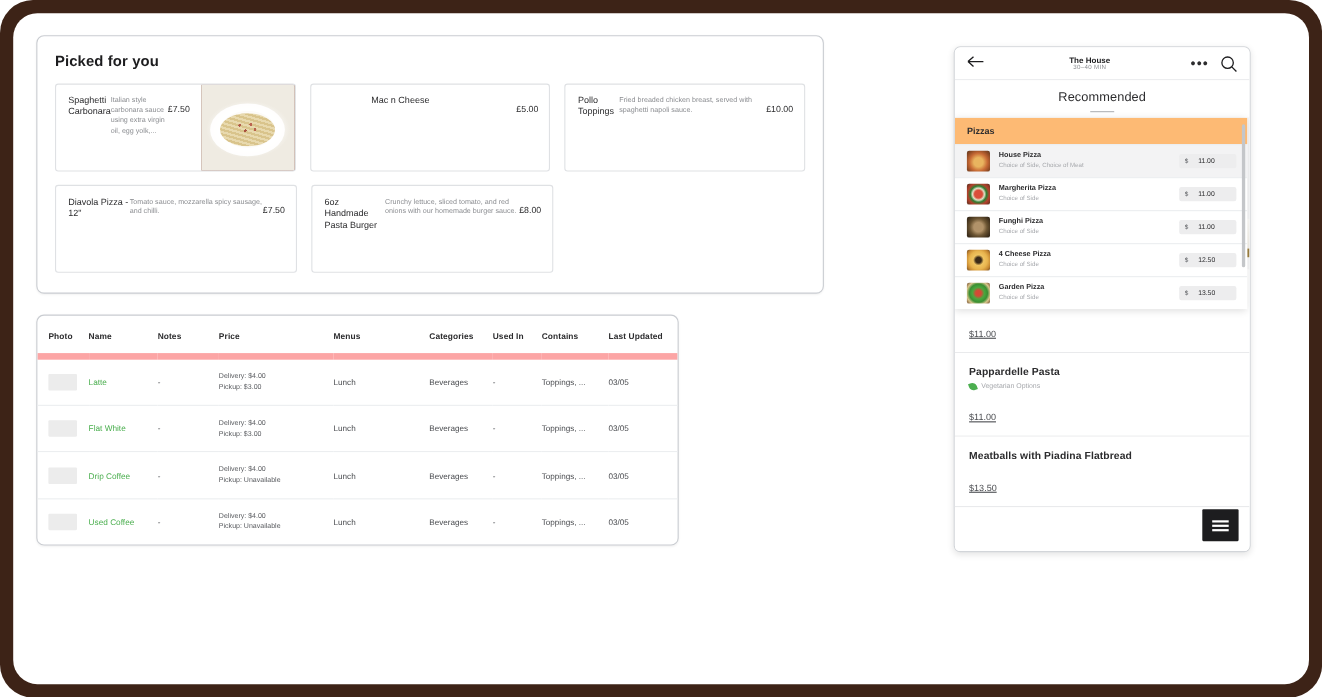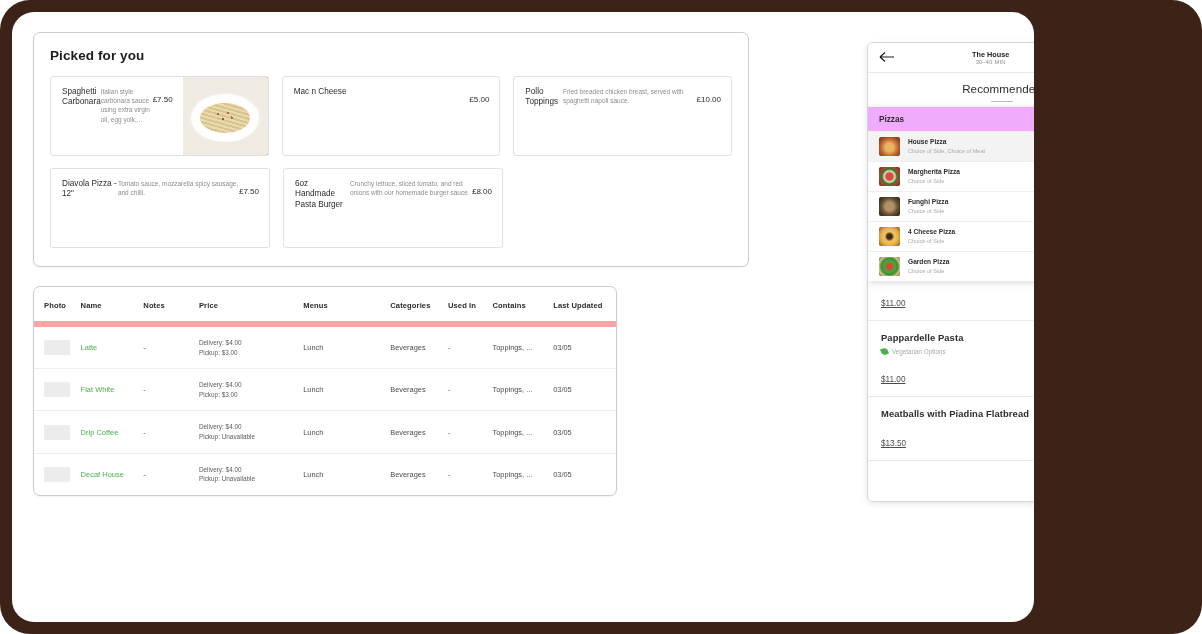--- a/index.html
+++ b/index.html
@@ -17,21 +17,21 @@
     position: absolute;
     left: 0; top: 0;
     width: 1202px; height: 634px;
     background: #3d2317;
     border-radius: 30px;
     overflow: hidden;
   }
   .device-screen {
     position: absolute;
     left: 12px; top: 12px;
-    width: 1022px; height: 610px;
+    width: 1178px; height: 610px;
     background: #ffffff;
     border-radius: 22px;
     overflow: hidden;
   }
 
   
   .left-col {
     position: absolute;
     left: 21px; top: 20px;
     width: 716px;
@@ -62,21 +62,21 @@
 
   .dish-card {
     border: 1px solid #dfe1e4;
     border-radius: 3px;
     background: #fff;
     display: flex;
     overflow: hidden;
     min-height: 80px;
   }
   .dish-card.w-a { width: 220px; }
-  .dish-card.w-b { width: 220px; }
+  .dish-card.w-b { width: 220px; padding-left: 44px; }
   .dish-card.w-c { width: 220px; }
   .dish-card.wide { width: 220px; }
 
   .dish-body {
     flex: 1 1 auto;
     padding: 10px 10px 9px 11px;
     display: flex;
     flex-direction: row;
     min-width: 0;
   }
@@ -269,21 +269,21 @@
     position: absolute;
     left: 0; top: 0;
     width: 266px;
     background: #fff;
     box-shadow: 0 2px 7px rgba(0,0,0,0.14);
     overflow: hidden;
   }
   .m-ov-head {
     font-size: 8.2px; font-weight: bold; color: #2c2c2e;
     padding: 8px 11px 7px 11px;
-    background: #f0abfc;
+    background: #fdba74;
   }
   .m-ov-row {
     display: flex;
     align-items: center;
     padding: 5px 10px 5px 11px;
     border-top: 1px solid #eceef0;
   }
   .m-ov-row.sel { background: #f3f3f4; }
   .m-ov-img {
     width: 21px; height: 19px;
@@ -457,21 +457,21 @@
               <td class="col-menus">Lunch</td>
               <td class="col-cats">Beverages</td>
               <td class="col-used dash">-</td>
               <td class="col-cont">Toppings, ...</td>
               <td class="col-upd">03/05</td>
             </tr>
             <tr>
               <td class="col-photo">
                   <div class="thumb-cell"></div>
                 </td>
-              <td class="col-name"><span class="name-link">Decaf House</span></td>
+              <td class="col-name"><span class="name-link">Used Coffee</span></td>
               <td class="col-notes dash">-</td>
               <td class="col-price">
                 <span class="price-line">Delivery: $4.00</span>
                 <span class="price-line">Pickup: Unavailable</span>
               </td>
               <td class="col-menus">Lunch</td>
               <td class="col-cats">Beverages</td>
               <td class="col-used dash">-</td>
               <td class="col-cont">Toppings, ...</td>
               <td class="col-upd">03/05</td>

